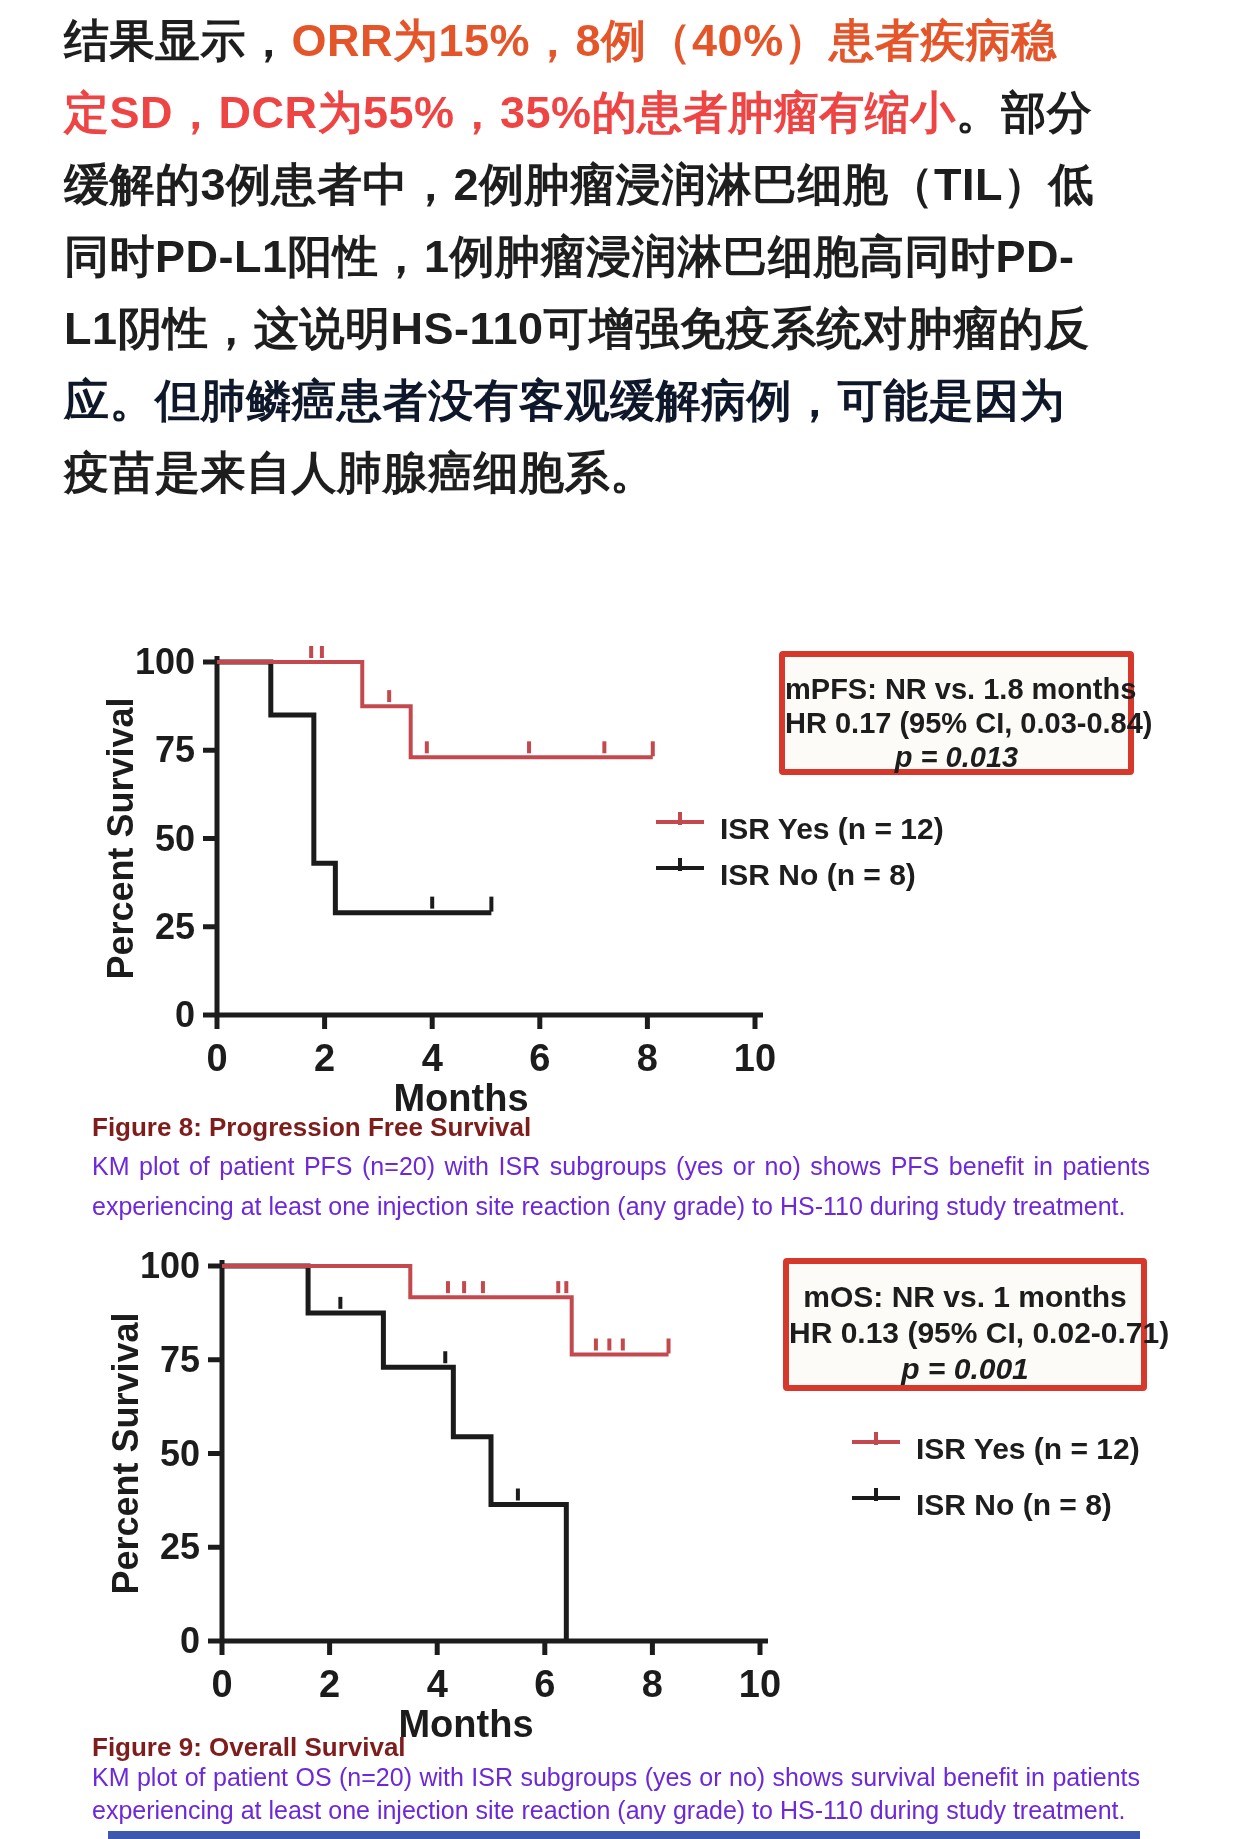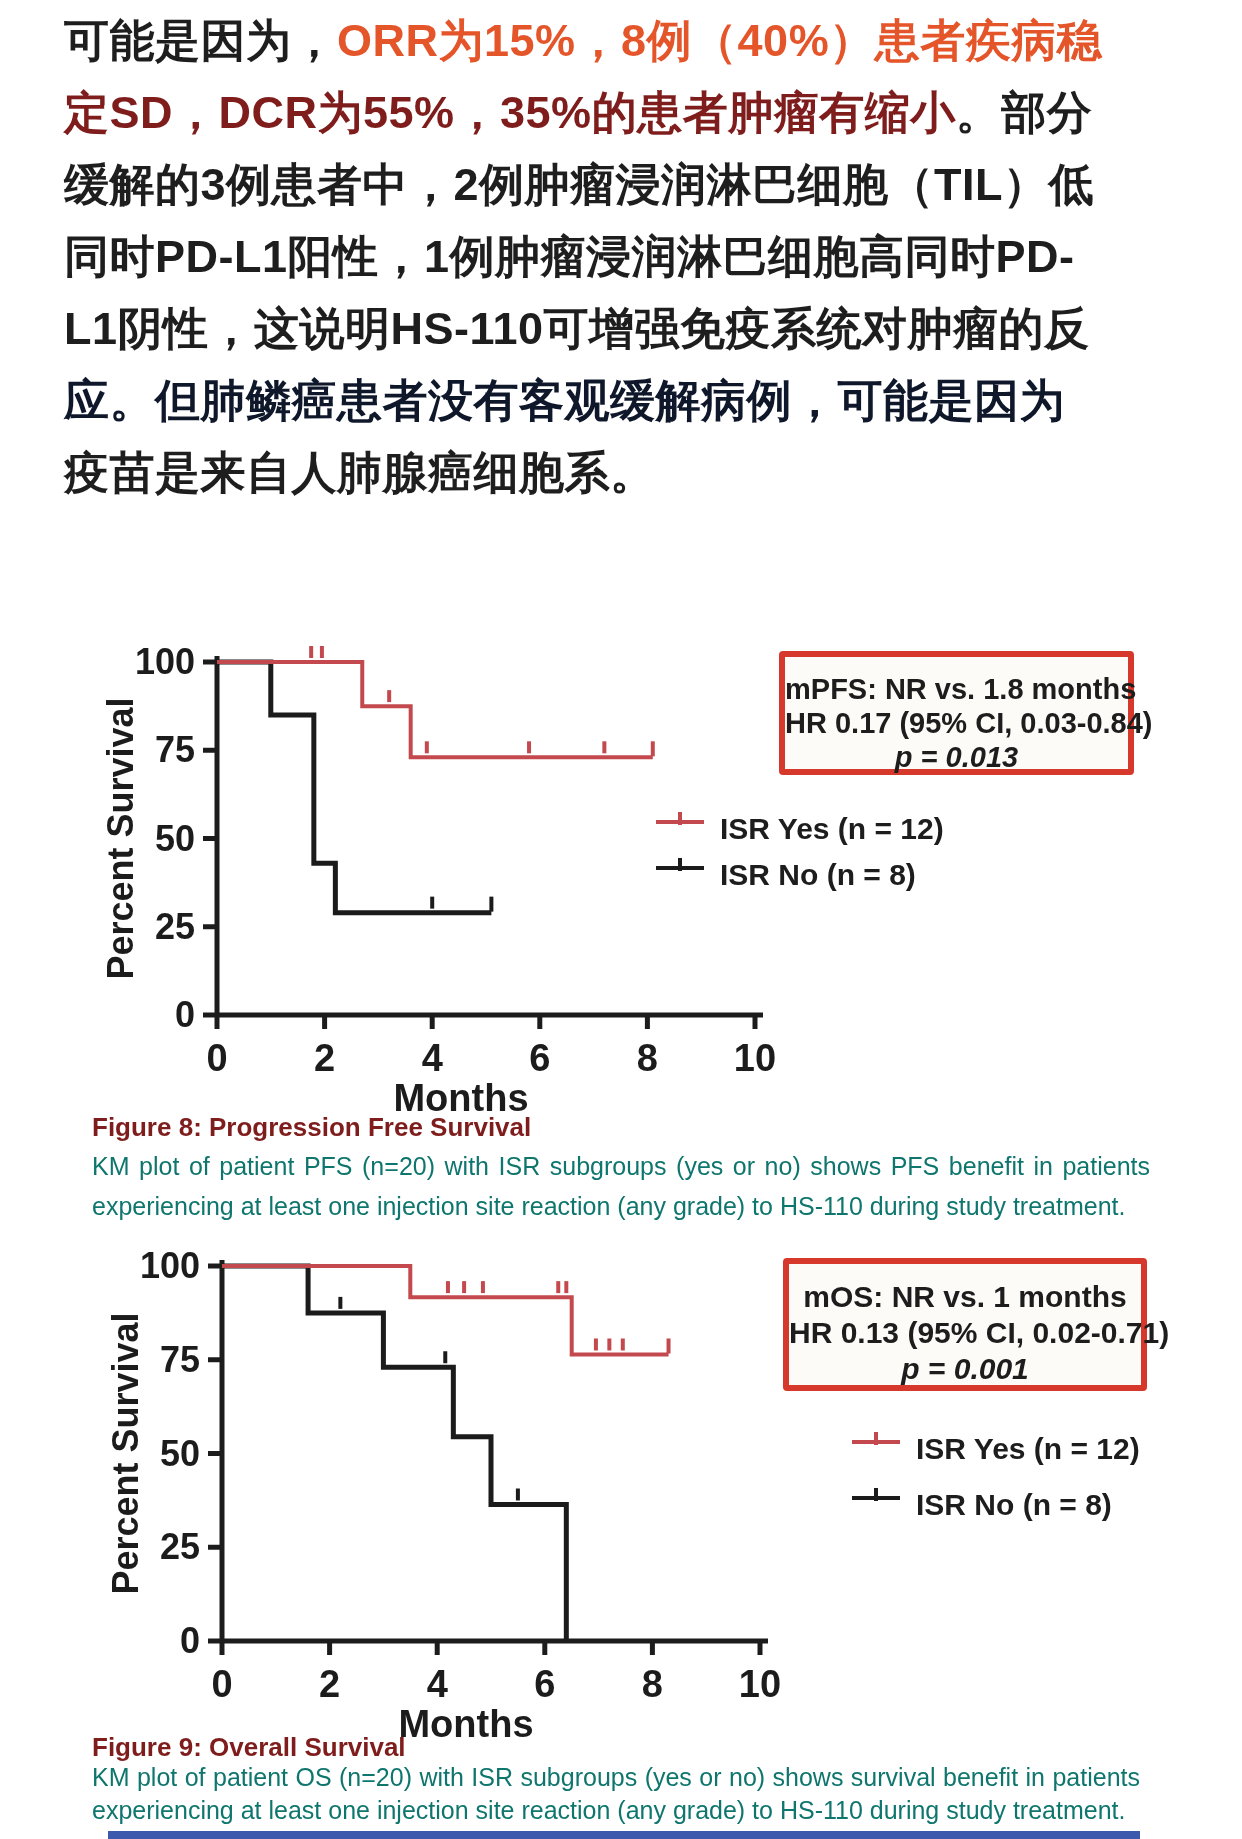--- a/index.html
+++ b/index.html
@@ -16,32 +16,32 @@
   .p-italic{font-style:italic;}
   .legend{position:absolute;}
   .legend-row{display:flex;}
   #legend8 .legend-row{height:46px;}
   #legend9 .legend-row{height:56px;}
   .legend-marker{position:relative;width:48px;height:20px;margin-right:16px;flex:0 0 auto;}
   .legend-marker .bar{position:absolute;left:0;right:0;top:8px;height:4px;}
   .legend-marker .tick{position:absolute;left:22px;top:0;width:4px;height:13px;}
   .legend-label{font-size:30px;font-weight:600;color:#1d1d1d;white-space:nowrap;}
   .cap-title{position:absolute;left:92px;font-size:26px;font-weight:700;color:#7f1d1d;white-space:nowrap;}
-  .cap-line{position:absolute;left:92px;font-size:25px;color:#0f766e;white-space:normal;}
+  .cap-line{position:absolute;left:92px;font-size:25px;color:#6d28d9;white-space:normal;}
   .cap-just{text-align:justify;text-align-last:justify;}
   .footer-bar{position:absolute;left:108px;top:1831px;width:1032px;height:8px;}
 </style>
 </head>
 <body>
 
 <div id="page">
 
   <div id="intro">
-      <div class="intro-line" style="top: 12px;"><span style="color: rgb(30, 30, 30);">可能是因为，</span><span style="color: rgb(229, 85, 42);">ORR为15%，8例（40%）患者疾病稳</span></div>
-      <div class="intro-line" style="top: 84px;"><span style="color: #7f1d1d;">定SD，DCR为55%，35%的患者肿瘤有缩小</span><span style="color: rgb(30, 30, 30);">。部分</span></div>
+      <div class="intro-line" style="top: 12px;"><span style="color: rgb(30, 30, 30);">结果显示，</span><span style="color: rgb(229, 85, 42);">ORR为15%，8例（40%）患者疾病稳</span></div>
+      <div class="intro-line" style="top: 84px;"><span style="color: #ef4444;">定SD，DCR为55%，35%的患者肿瘤有缩小</span><span style="color: rgb(30, 30, 30);">。部分</span></div>
       <div class="intro-line" style="top: 156px;"><span style="color: rgb(30, 30, 30);">缓解的3例患者中，2例肿瘤浸润淋巴细胞（TIL）低</span></div>
       <div class="intro-line" style="top: 228px;"><span style="color: rgb(30, 30, 30);">同时PD-L1阳性，1例肿瘤浸润淋巴细胞高同时PD-</span></div>
       <div class="intro-line" style="top: 300px;"><span style="color: rgb(30, 30, 30);">L1阴性，这说明HS-110可增强免疫系统对肿瘤的反</span></div>
       <div class="intro-line" style="top: 372px;"><span style="color: #0f172a;">应。但肺鳞癌患者没有客观缓解病例，可能是因为</span></div>
       <div class="intro-line" style="top: 444px;"><span style="color: rgb(30, 30, 30);">疫苗是来自人肺腺癌细胞系。</span></div>
     </div>
 
   <svg id="chart-layer" width="1242" height="1839" viewBox="0 0 1242 1839">
       <g>
         <g stroke="#1c1c1c" stroke-width="5">

